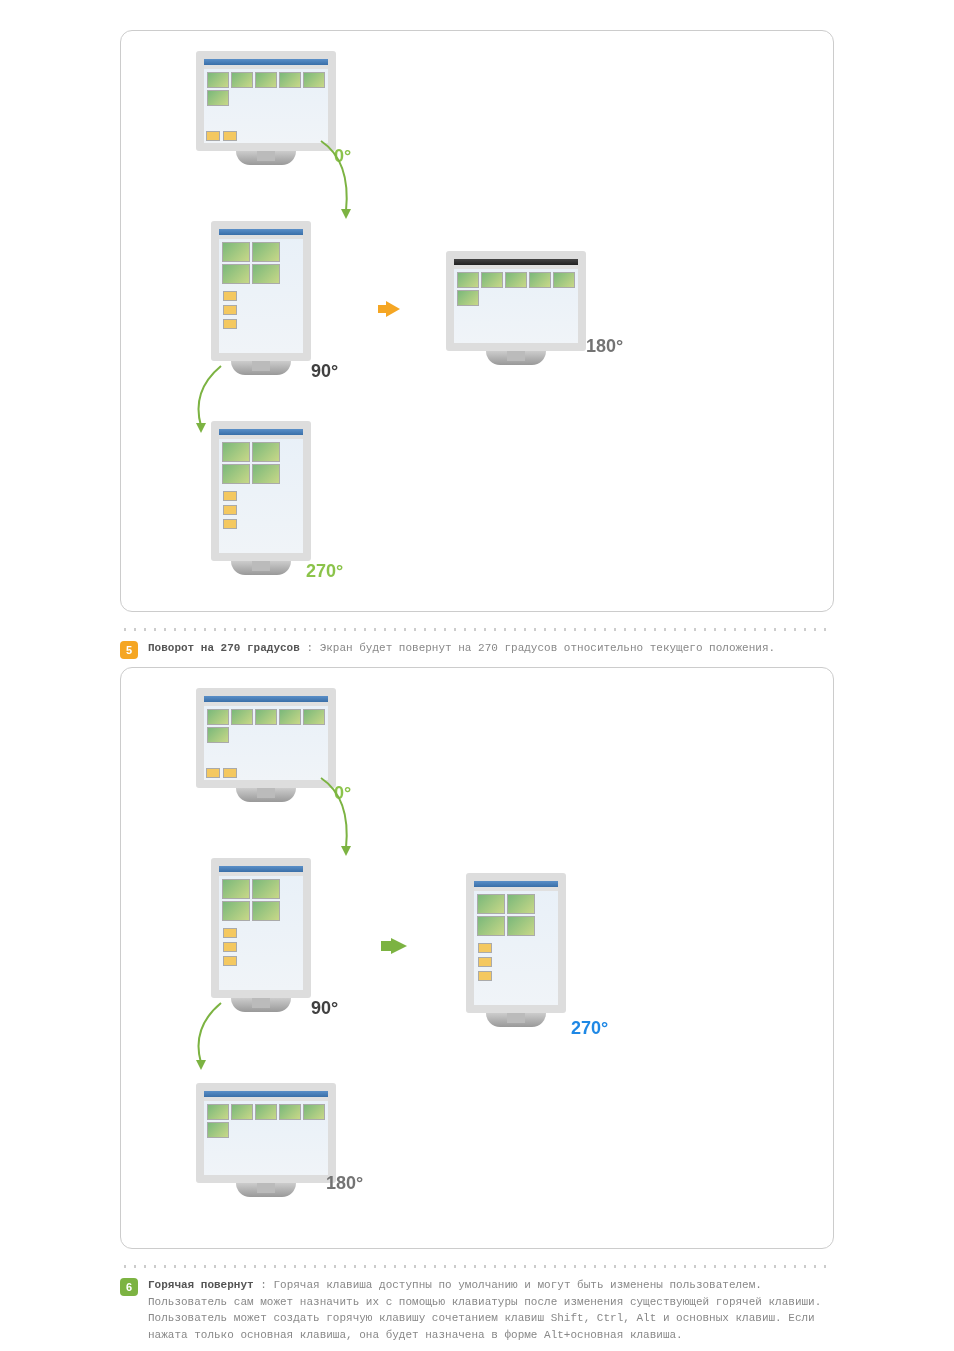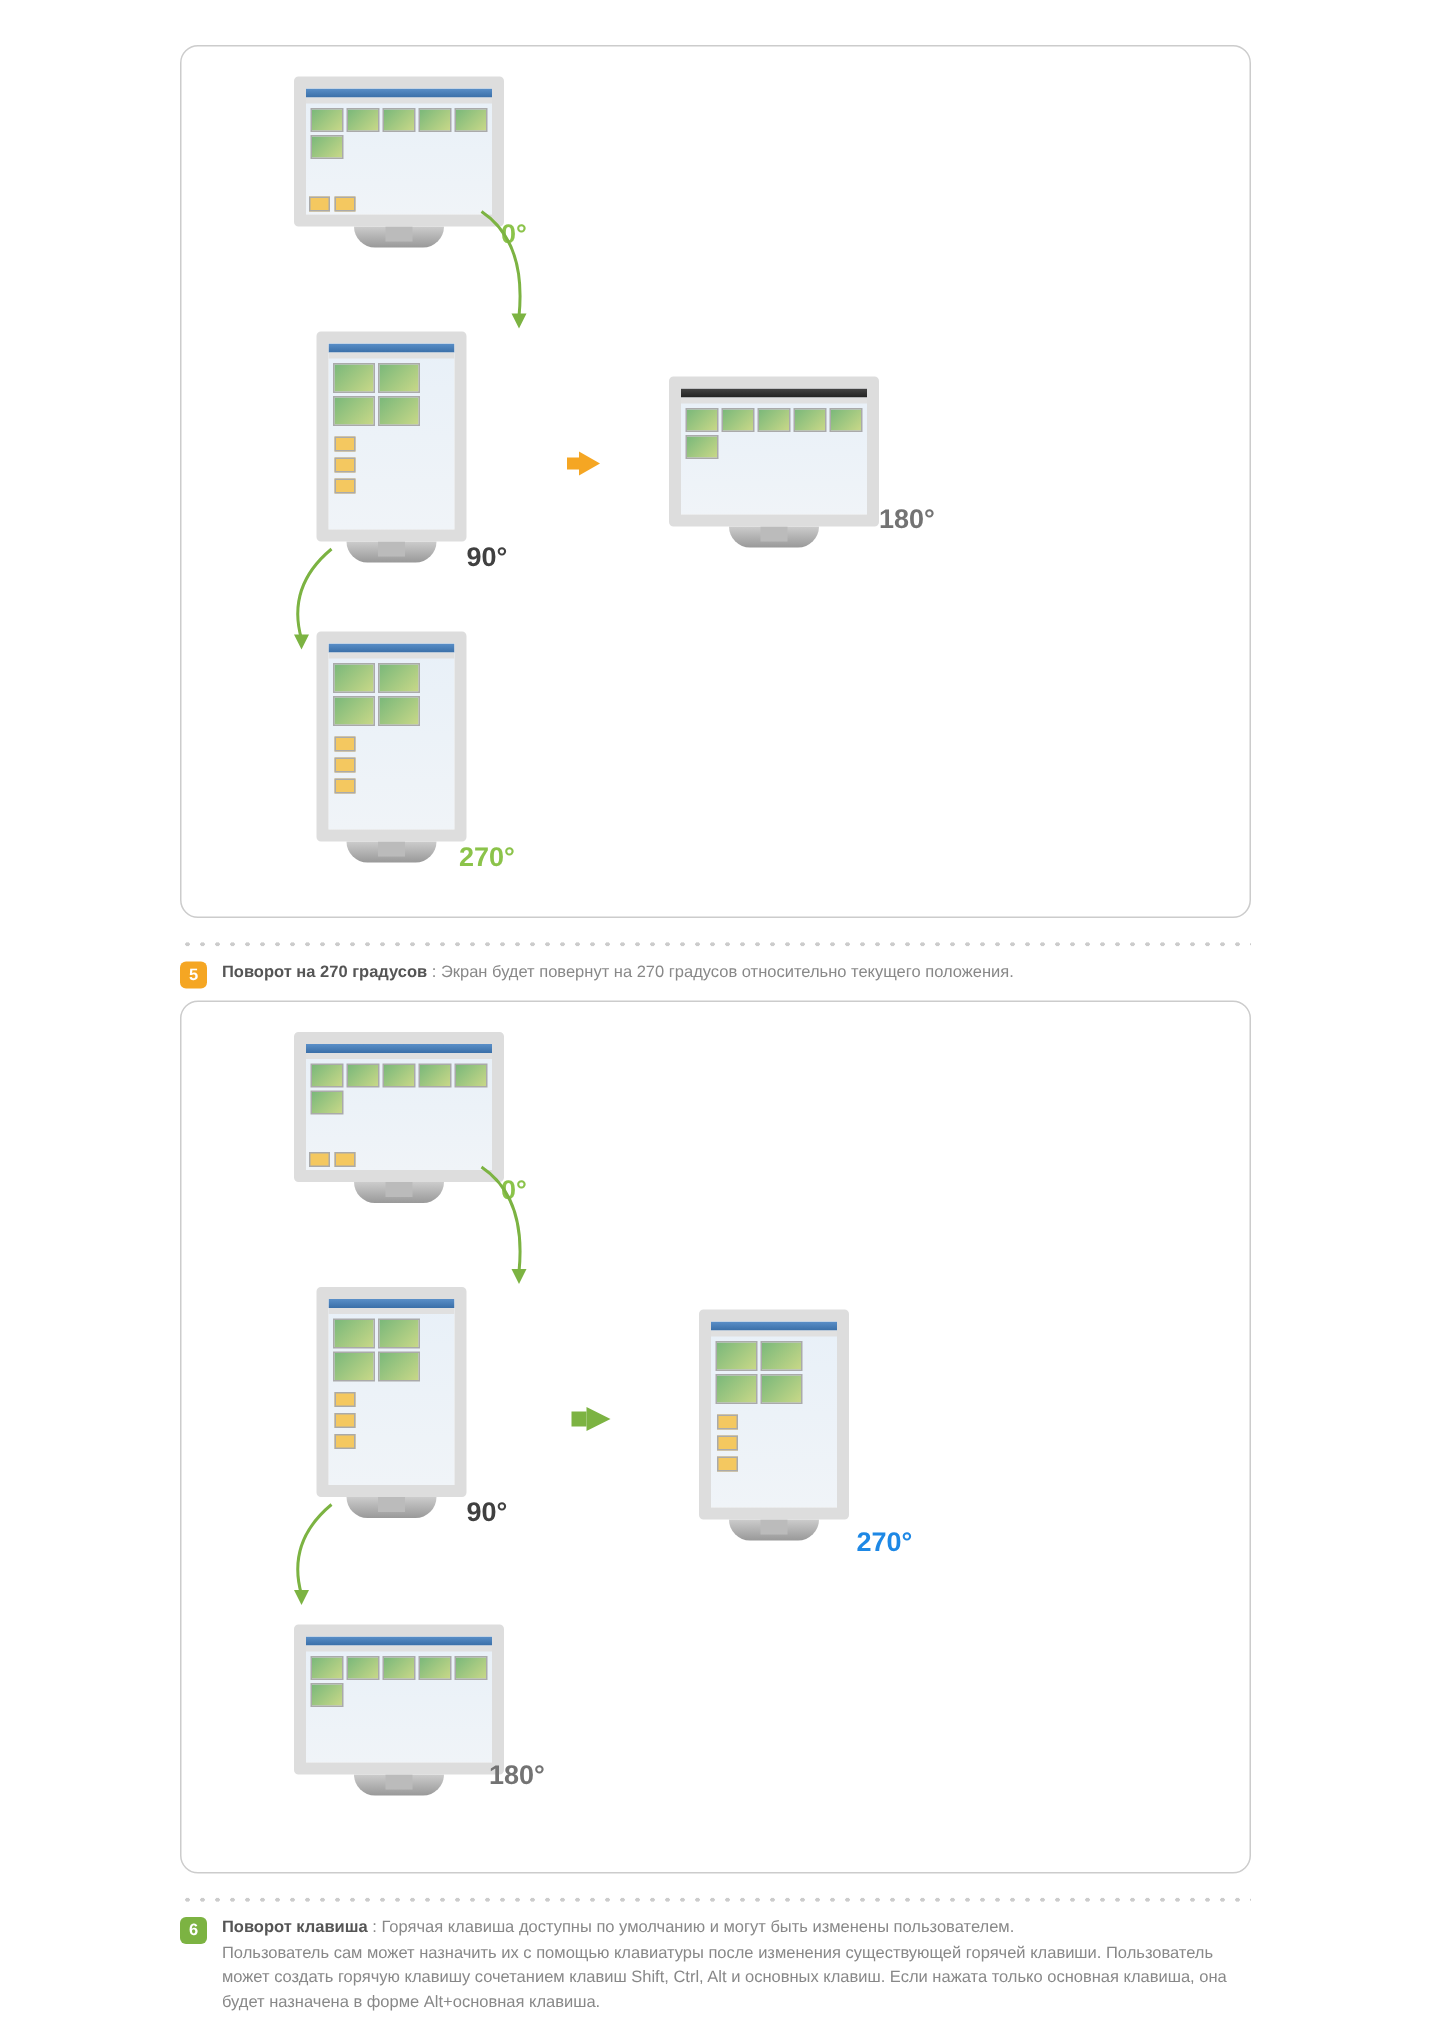--- a/index.html
+++ b/index.html
@@ -173,20 +173,21 @@
       align-items: center;
       justify-content: center;
       margin-top: 1px;
     }
     .badge-5 { background: #f5a623; }
     .badge-6 { background: #7cb342; }
     .item-text {
       flex: 1;
       line-height: 1.5;
       color: #888;
+      font-family: Liberation Mono, monospace;
     }
     .item-text strong {
       color: #555;
       font-weight: bold;
     }
     .diagram-layout {
       position: relative;
       height: 540px;
     }
     .diagram-layout-2 {
@@ -437,19 +438,19 @@
         <span class="deg-label deg-180" style="left:130px; top:90px;">180°</span>
       </div>
     </div>
   </div>
 
   <div class="dots-divider"></div>
 
   <div class="item-row">
     <div class="badge badge-6">6</div>
     <div class="item-text">
-      <strong>Поворот клавиша</strong><span> : Горячая клавиша доступны по умолчанию и могут быть изменены пользователем.</span>
+      <strong>Горячая повернут</strong><span> : Горячая клавиша доступны по умолчанию и могут быть изменены пользователем.</span>
       <br>
       <span>Пользователь сам может назначить их с помощью клавиатуры после изменения существующей горячей клавиши. Пользователь может создать горячую клавишу сочетанием клавиш Shift, Ctrl, Alt и основных клавиш. Если нажата только основная клавиша, она будет назначена в форме Alt+основная клавиша.</span>
     </div>
   </div>
 
 </div>
 
 </body></html>

